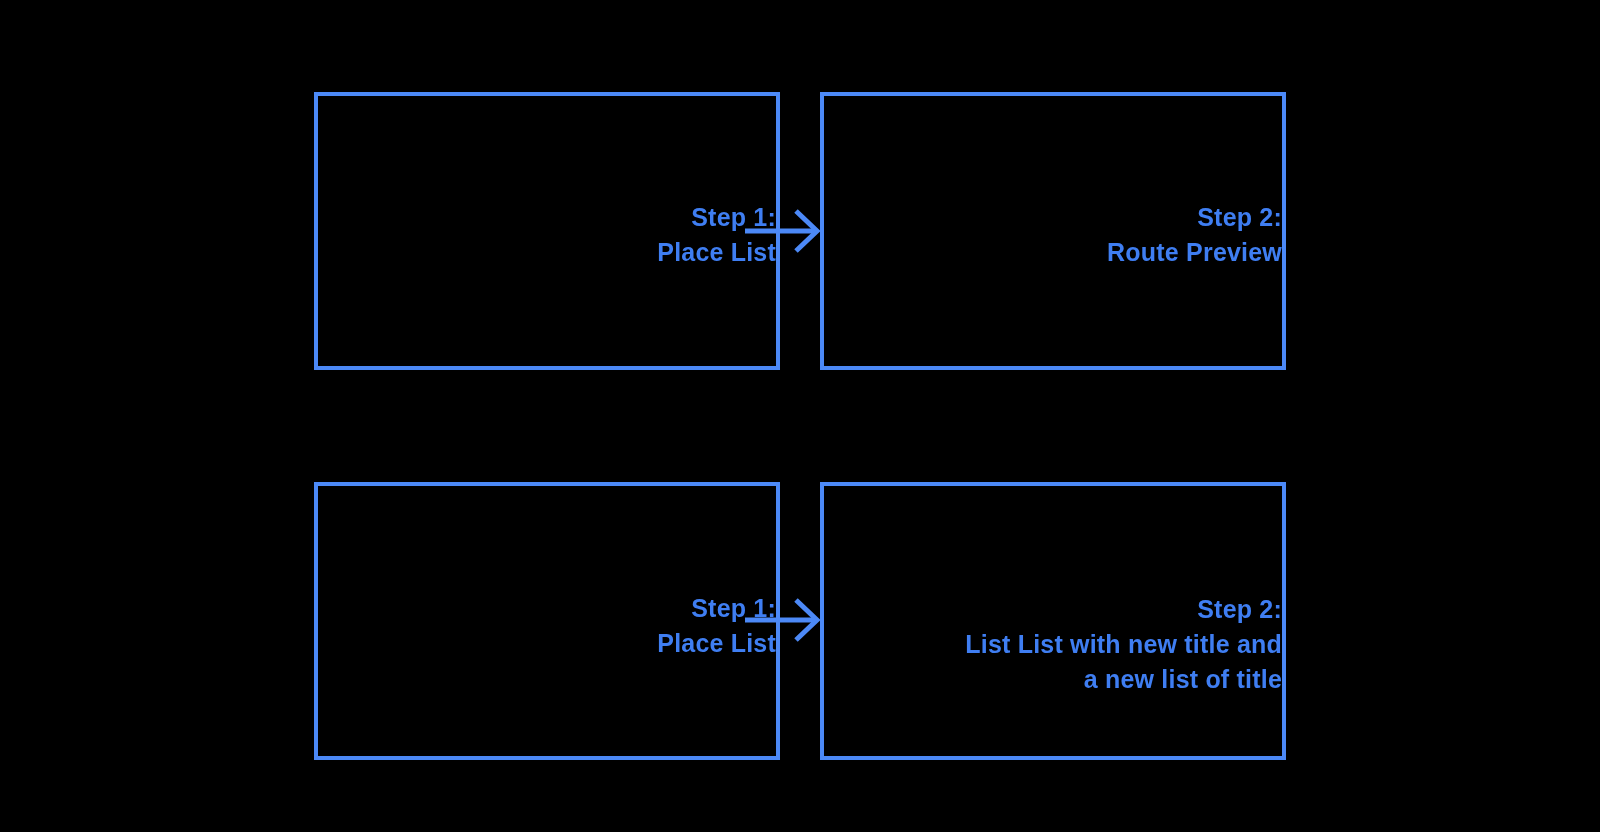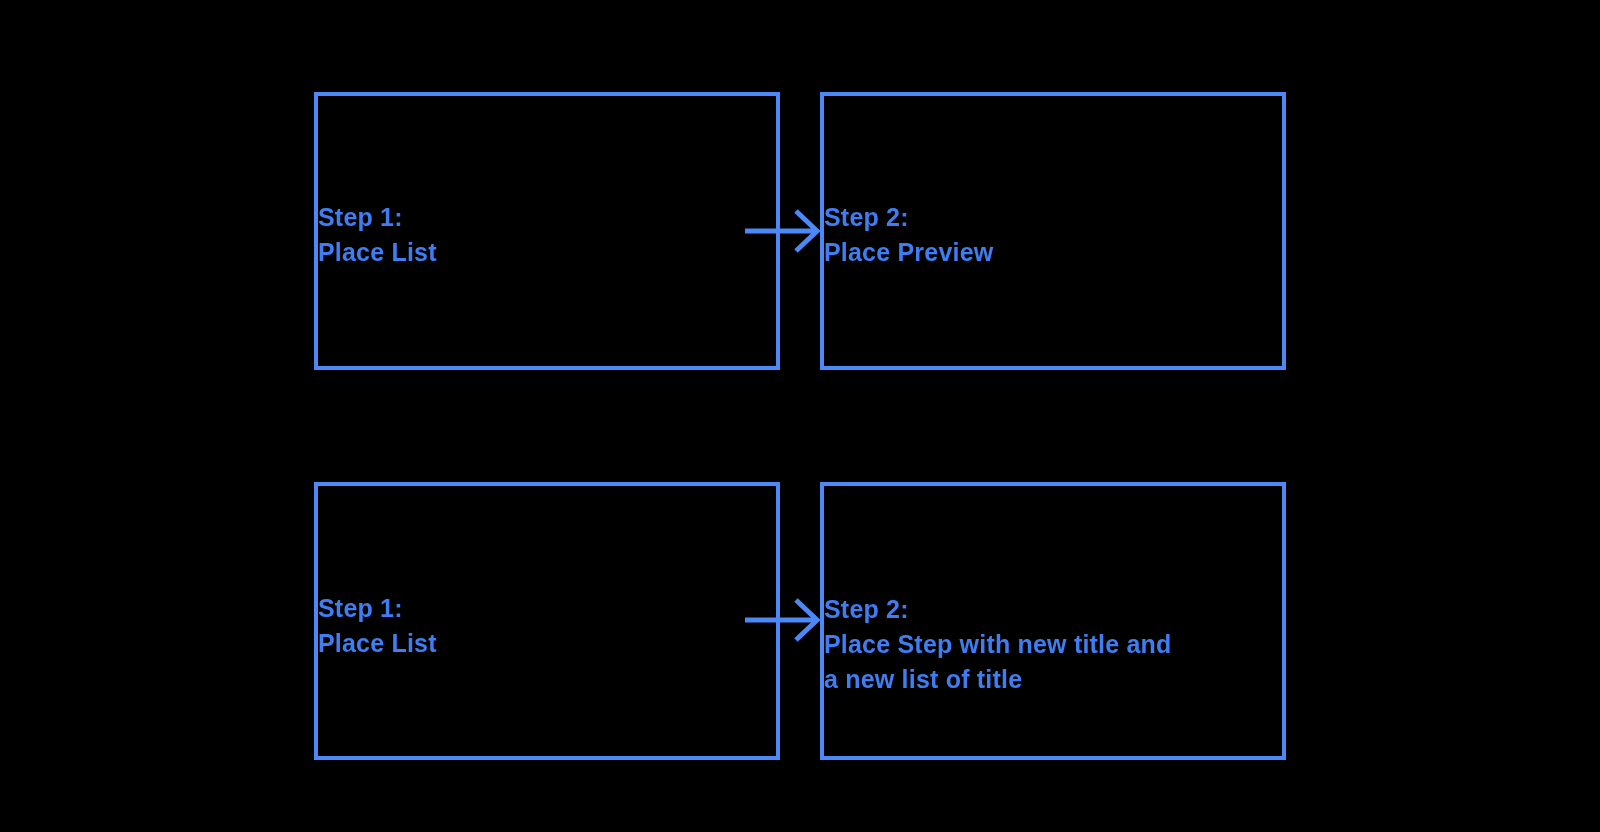--- a/index.html
+++ b/index.html
@@ -21,23 +21,23 @@
   .box {
     position: absolute;
     width: 466px;
     height: 278px;
     border: 4px solid var(--border-color);
     box-sizing: border-box;
     background: transparent;
   }
   .label {
     position: absolute;
-    left: 0;
+    left: 8px;
     right: 0;
-    text-align: left;
+    text-align: right;
     color: var(--text-color);
     font-size: 25px;
     line-height: 35px;
     font-weight: 700;
     letter-spacing: 0.2px;
   }
   .arrow {
     position: absolute;
     color: var(--arrow-color);
   }
@@ -60,37 +60,37 @@
   </div>
 
   <svg class="arrow" style="left:744px; top:207px;" width="78" height="48" viewBox="0 0 78 48">
     <line x1="1" y1="24" x2="71" y2="24"></line>
     <polyline points="52,4 73,24 52,44"></polyline>
   </svg>
 
   <div class="box" style="left:820px; top:92px;">
     <div class="label" style="top:104px;">
       <div>Step 2:</div>
-      <div>Place Preview</div>
+      <div>Route Preview</div>
     </div>
   </div>
 
   <div class="box" style="left:314px; top:482px;">
     <div class="label" style="top:105px;">
       <div>Step 1:</div>
       <div>Place List</div>
     </div>
   </div>
 
   <svg class="arrow" style="left:744px; top:596px;" width="78" height="48" viewBox="0 0 78 48">
     <line x1="1" y1="24" x2="71" y2="24"></line>
     <polyline points="52,4 73,24 52,44"></polyline>
   </svg>
 
   <div class="box" style="left:820px; top:482px;">
     <div class="label" style="top:106px;">
       <div>Step 2:</div>
-      <div>Place Step with new title and</div>
+      <div>List List with new title and</div>
       <div>a new list of title</div>
     </div>
   </div>
 
 </div>
 
 </body></html>

